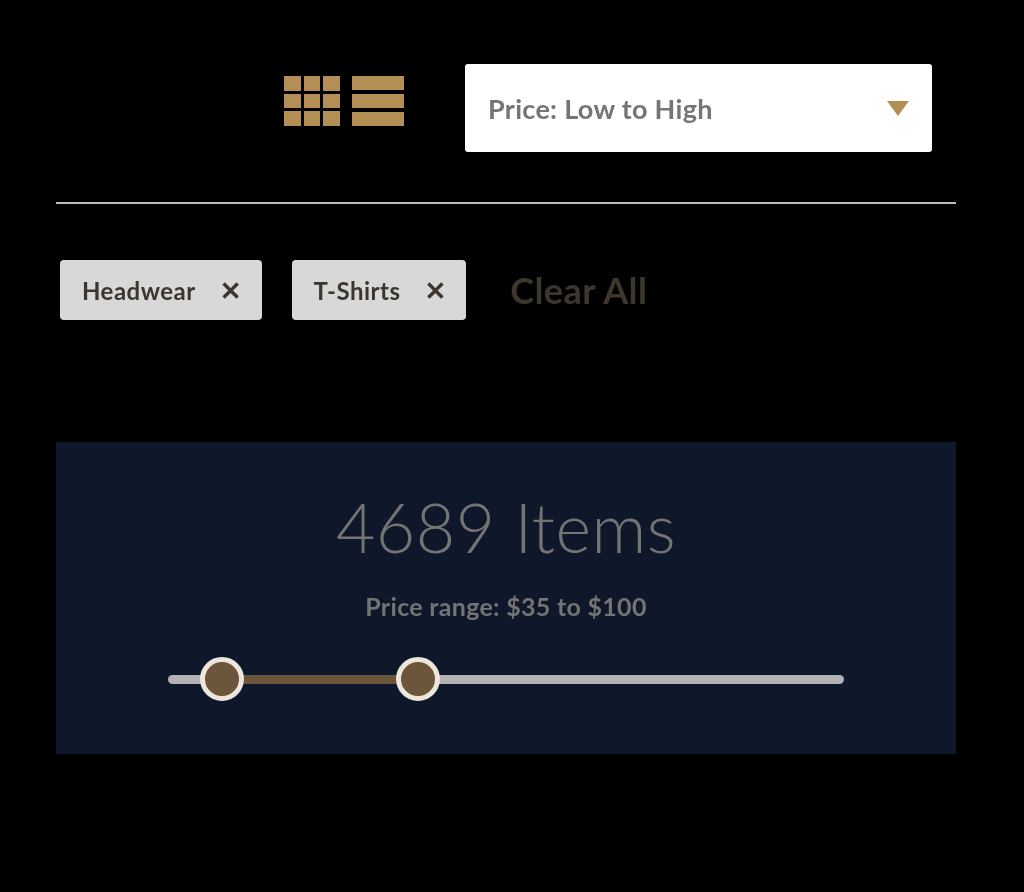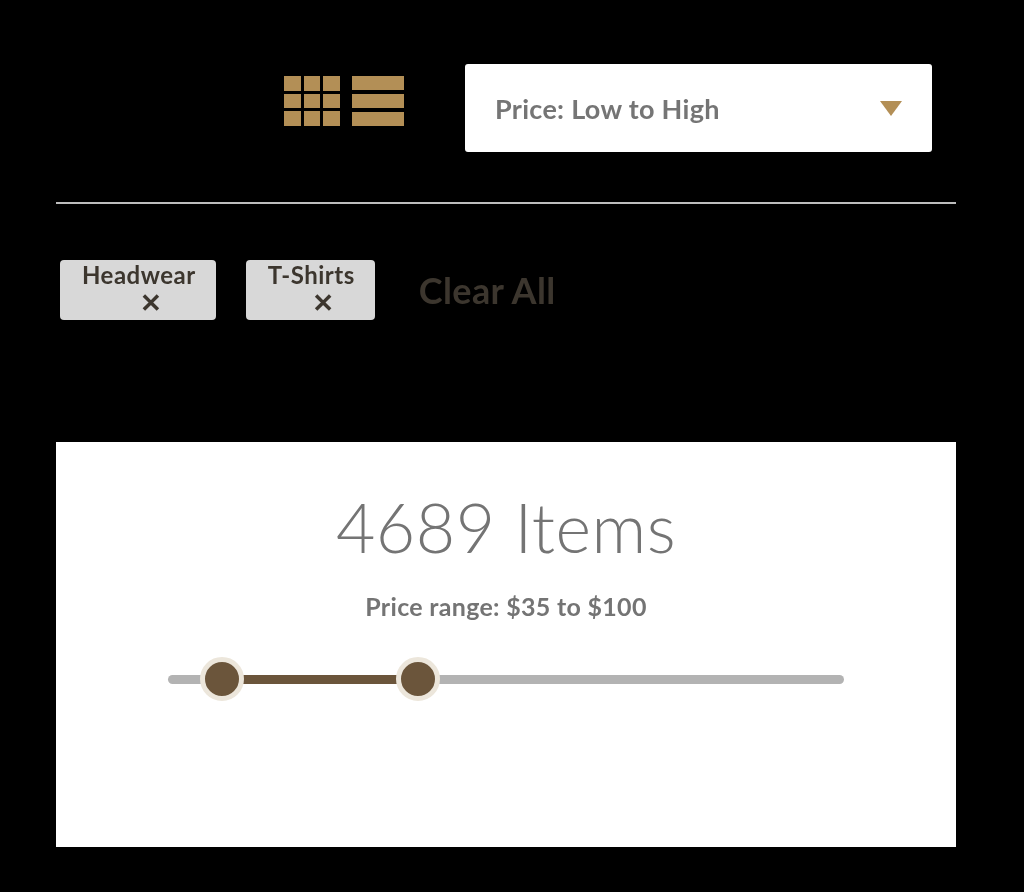--- a/index.html
+++ b/index.html
@@ -61,21 +61,21 @@
     position: absolute;
     left: 465px;
     top: 0;
     width: 467px;
     height: 88px;
     background: #fff;
     border-radius: 3px;
     box-shadow: 0 2px 4px rgba(0,0,0,.18);
     display: flex;
     align-items: center;
-    padding: 0 30px;
+    padding: 0 23px;
     cursor: pointer;
   }
   .sort-select .label {
     font-size: 27px;
     font-weight: 700;
     color: #757575;
     letter-spacing: .3px;
   }
   .sort-select .caret {
     margin-left: auto;
@@ -107,21 +107,20 @@
   .chip {
     background: #d8d8d8;
     border-radius: 4px;
     height: 60px;
     display: flex;
     align-items: center;
     padding: 0 20px 0 22px;
     margin-right: 30px;
     cursor: pointer;
     box-shadow: 0 1px 1px rgba(0,0,0,.15);
-    flex-direction: column;
   }
   .chip .txt {
     font-size: 24px;
     font-weight: 700;
     color: #3c362e;
     letter-spacing: .5px;
   }
   .chip .x {
     margin-left: 24px;
     font-size: 26px;
@@ -137,22 +136,22 @@
     letter-spacing: .4px;
     cursor: pointer;
   }
 
   
   .panel {
     position: absolute;
     left: 56px;
     top: 442px;
     width: 900px;
-    height: 405px;
-    background: #ffffff;
+    height: 312px;
+    background: #0f172a;
     box-shadow: 0 2px 5px rgba(0,0,0,.22);
     text-align: center;
     padding-top: 44px;
   }
   .panel .count {
     font-size: 68px;
     font-weight: 300;
     color: #747474;
     letter-spacing: .5px;
   }

